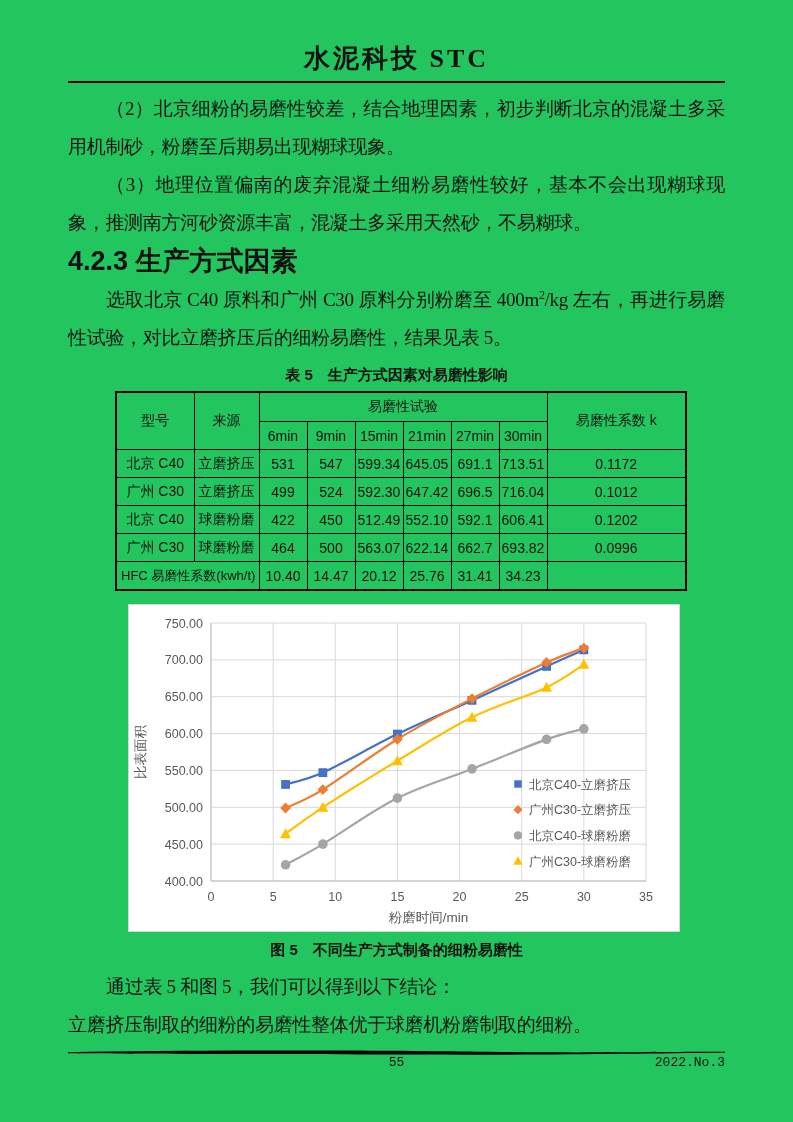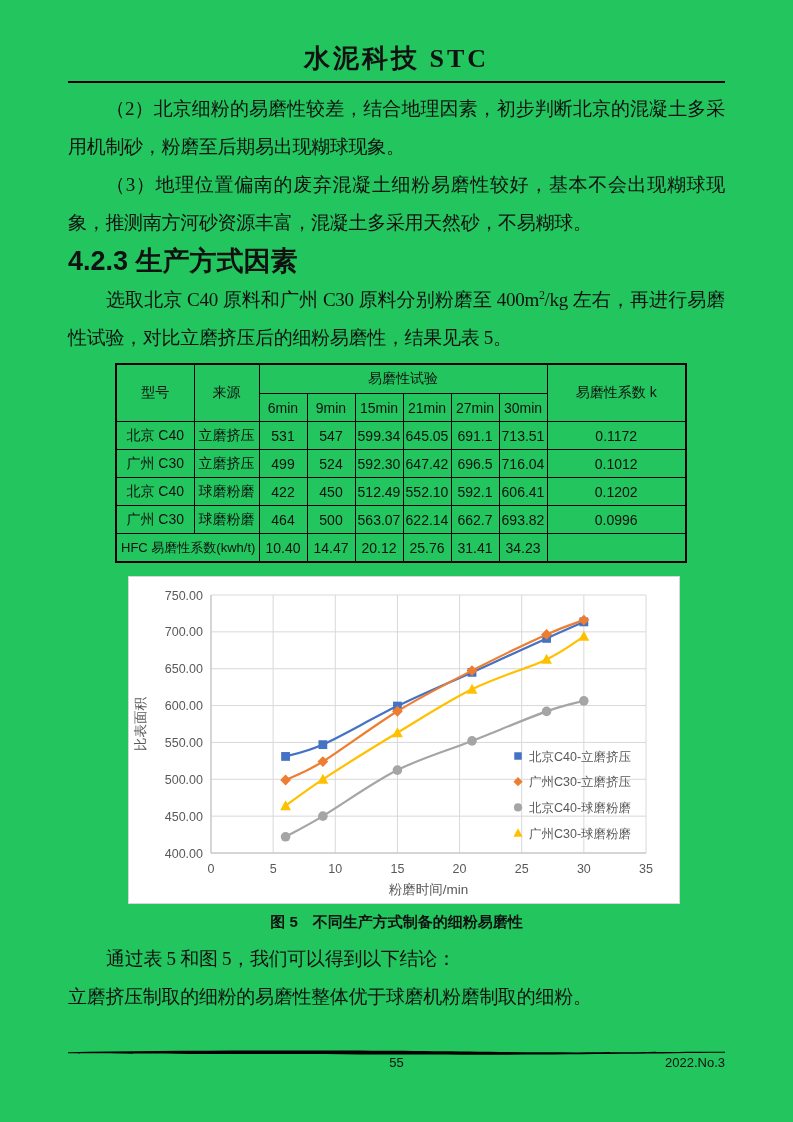--- a/index.html
+++ b/index.html
@@ -79,21 +79,21 @@
     margin-left:60px;
     margin-top:13px;
     width:550px;
     height:326px;
     border:1px solid #d6d6d6;
     background:#fff;
   }
   .footer{
     position:absolute;
     left:68px;right:68px;top:1049px;
-    font-family:Liberation Sans, sans-serif;
+    font-family:Liberation Mono, monospace;
     font-size:13px;
   }
   .footer-line{display:block;width:100%;height:7px;}
   .footer-texts{position:relative;height:18px;margin-top:-1px;}
   .page-num{position:absolute;left:0;right:0;text-align:center;}
   .issue{position:absolute;right:0;}
 </style>
 </head>
 <body>
 
@@ -103,20 +103,21 @@
     <div class="journal-title">水泥科技 STC</div>
     <div class="header-rule"></div>
 
     <p class="body-para indent" style="margin-top:7px;">（2）北京细粉的易磨性较差，结合地理因素，初步判断北京的混凝土多采用机制砂，粉磨至后期易出现糊球现象。</p>
     <p class="body-para indent">（3）地理位置偏南的废弃混凝土细粉易磨性较好，基本不会出现糊球现象，推测南方河砂资源丰富，混凝土多采用天然砂，不易糊球。</p>
 
     <h3 class="section-heading">4.2.3 生产方式因素</h3>
 
     <p class="body-para indent"><span>选取北京 C40 原料和广州 C30 原料分别粉磨至 400m</span><sup>2</sup><span>/kg 左右，再进行易磨性试验，对比立磨挤压后的细粉易磨性，结果见表 5。</span></p>
 
+    <div class="table-caption">表 5　生产方式因素对易磨性影响</div>
 
     <table class="data-table">
       <colgroup>
         <col style="width:78px">
           <col style="width:65px">
         <col style="width:48px">
           <col style="width:48px">
           <col style="width:48px">
         <col style="width:48px">
           <col style="width:48px">

